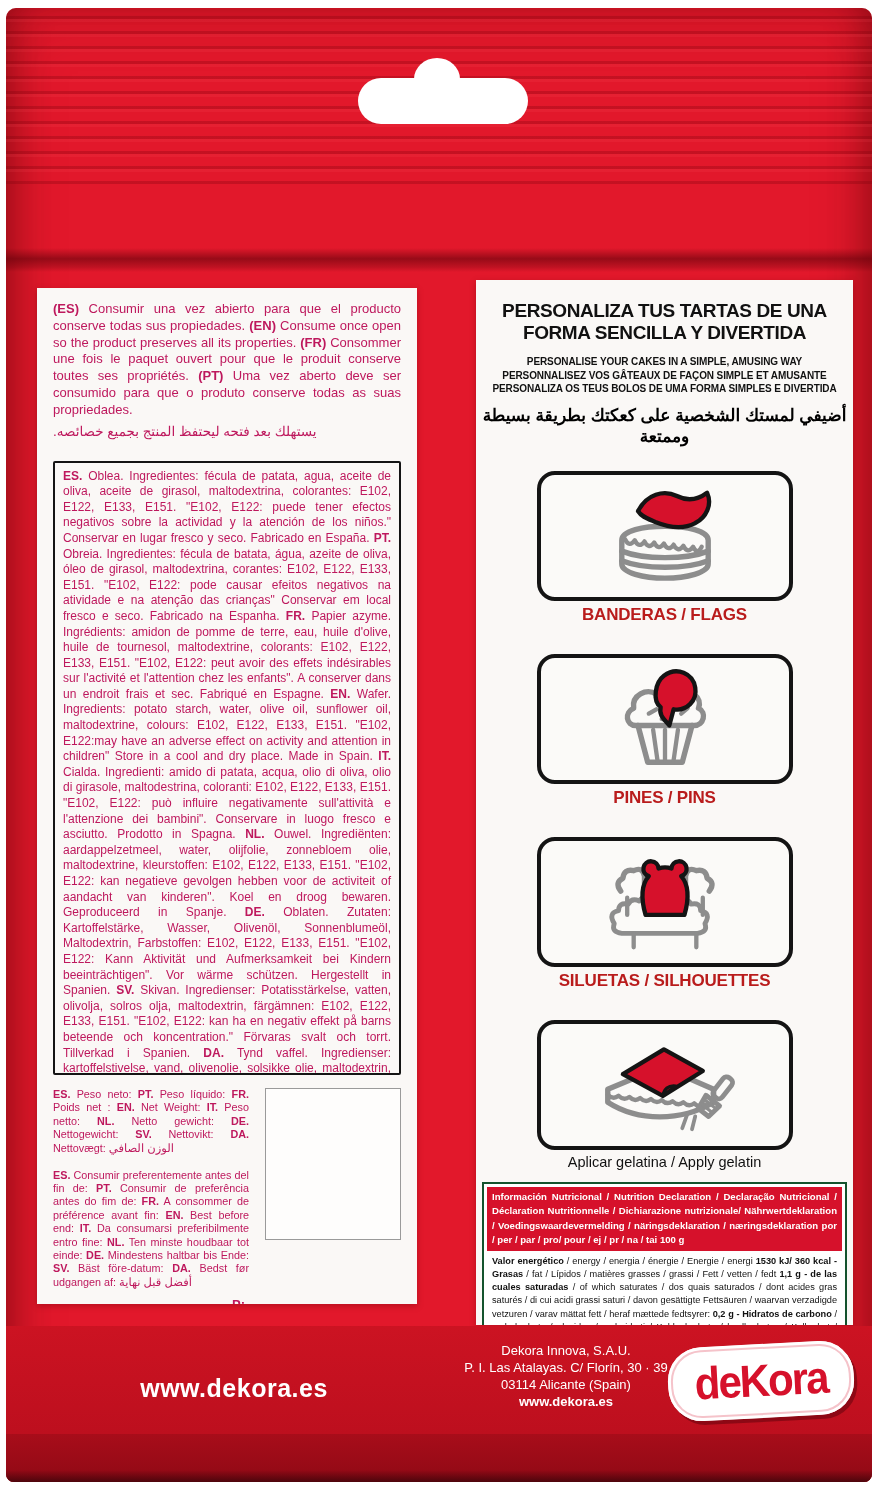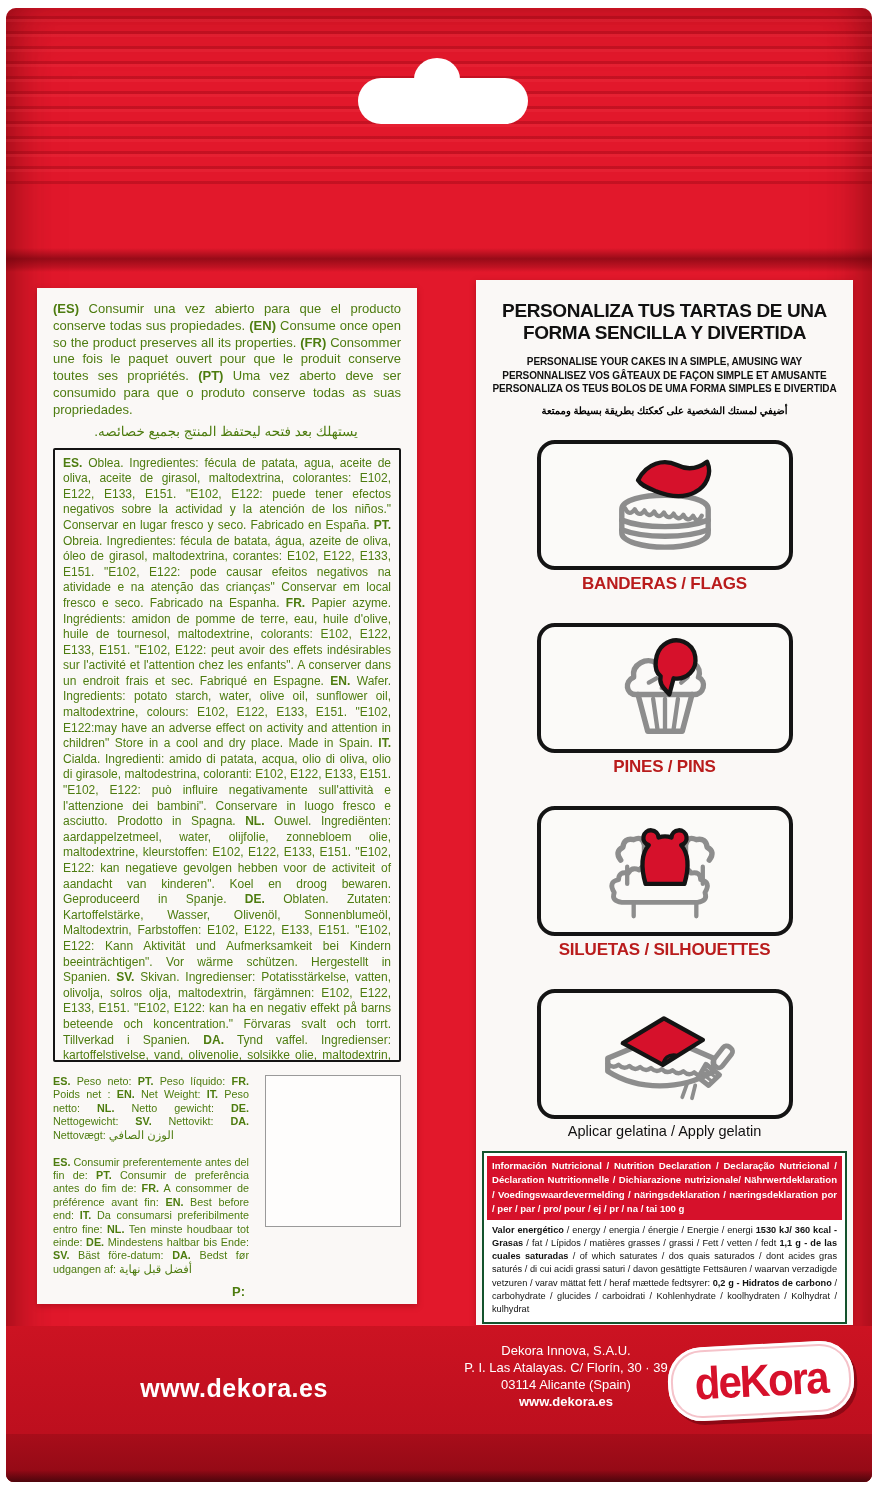--- a/index.html
+++ b/index.html
@@ -16,37 +16,37 @@
     background:repeating-linear-gradient(180deg, rgba(120,0,10,.28) 0 3px, rgba(255,90,100,.12) 3px 6px, transparent 6px 15px);}
   .fold-band{position:absolute;left:0;top:240px;width:100%;height:24px;
     background:linear-gradient(180deg, rgba(90,0,8,.0), rgba(90,0,8,.55) 45%, rgba(90,0,8,.25) 80%, transparent);}
   .hang-hole{position:absolute;left:352px;top:70px;width:170px;height:46px;background:#fff;border-radius:24px;}
   .hang-hole-bump{position:absolute;left:408px;top:50px;width:46px;height:42px;background:#fff;border-radius:50%;}
 
   .panel{position:absolute;background:#faf8f6;box-shadow:0 2px 6px rgba(100,0,8,.35);}
   .panel-left{left:31px;top:280px;width:380px;height:1016px;padding:13px 16px;box-sizing:border-box;overflow:hidden;}
   .panel-right{left:470px;top:272px;width:377px;height:1045px;padding:18px 2px;box-sizing:border-box;overflow:hidden;text-align:center;}
 
-  .txt{color:#4d7c0f;}
+  .txt{color:#be185d;}
   b{font-weight:bold;}
   .intro{font-size:13px;line-height:16.8px;text-align:justify;}
-  .ar{direction:rtl;text-align:center;font-size:13.5px;margin:4px 2px 9px 0;}
+  .ar{direction:rtl;text-align:left;font-size:13.5px;margin:4px 2px 22px 0;}
   .ing-box{border:2px solid #141414;border-radius:2px;padding:6px 8px;height:598px;overflow:hidden;font-size:12px;line-height:15.6px;text-align:justify;}
   .lower{display:flex;gap:16px;margin-top:13px;}
   .lower-left{width:196px;flex:none;}
   .weights{font-size:10.8px;line-height:13.6px;text-align:justify;}
   .bestbefore{font-size:10.8px;line-height:13.4px;text-align:justify;margin-top:13px;}
   .p-label{font-weight:bold;font-size:13px;text-align:right;margin-top:8px;padding-right:4px;}
   .blank-box{border:1px solid #9a9a9a;background:#fefdfc;}
   .date-box{flex:1;height:150px;}
   .lot-ar{font-size:11.5px;}
 
   .r-title{font-weight:bold;font-size:19px;line-height:22px;letter-spacing:-0.4px;color:#111;margin-top:2px;}
   .r-subs{margin-top:11px;font-weight:bold;font-size:10px;line-height:13.5px;letter-spacing:-0.1px;color:#111;}
-  .r-ar{direction:rtl;font-size:10px;font-weight:bold;margin:9px 0 24px;}
+  .r-ar{direction:rtl;font-size:17px;font-weight:bold;margin:9px 0 24px;}
   .tile{width:248px;height:122px;border:4px solid #141414;border-radius:18px;margin:0 auto 4px;background:#fbfaf8;display:flex;align-items:center;justify-content:center;}
   .tile-label{font-weight:bold;font-size:17px;letter-spacing:-0.2px;color:#b91c1c;margin-bottom:29px;}
   .tile-label.tight{margin-bottom:2px;}
   .tile-sub{font-size:14.5px;color:#111;margin-bottom:12px;}
   .nutri{border:2px solid #14532d;background:#fff;padding:3px;text-align:left;margin:2px 4px 0;}
   .nutri-head{background:#d6112b;color:#fff;font-weight:bold;font-size:9.6px;line-height:14.6px;padding:3px 5px;text-align:justify;}
   .nutri-body{font-size:9.2px;line-height:13.2px;color:#111;padding:4px 5px 3px;text-align:justify;}
 
   .footer-band{position:absolute;left:0;top:1318px;width:100%;height:108px;background:linear-gradient(180deg,#cc1322,#bd0f1e);}
   .pleats{position:absolute;left:0;top:1426px;width:100%;height:48px;

